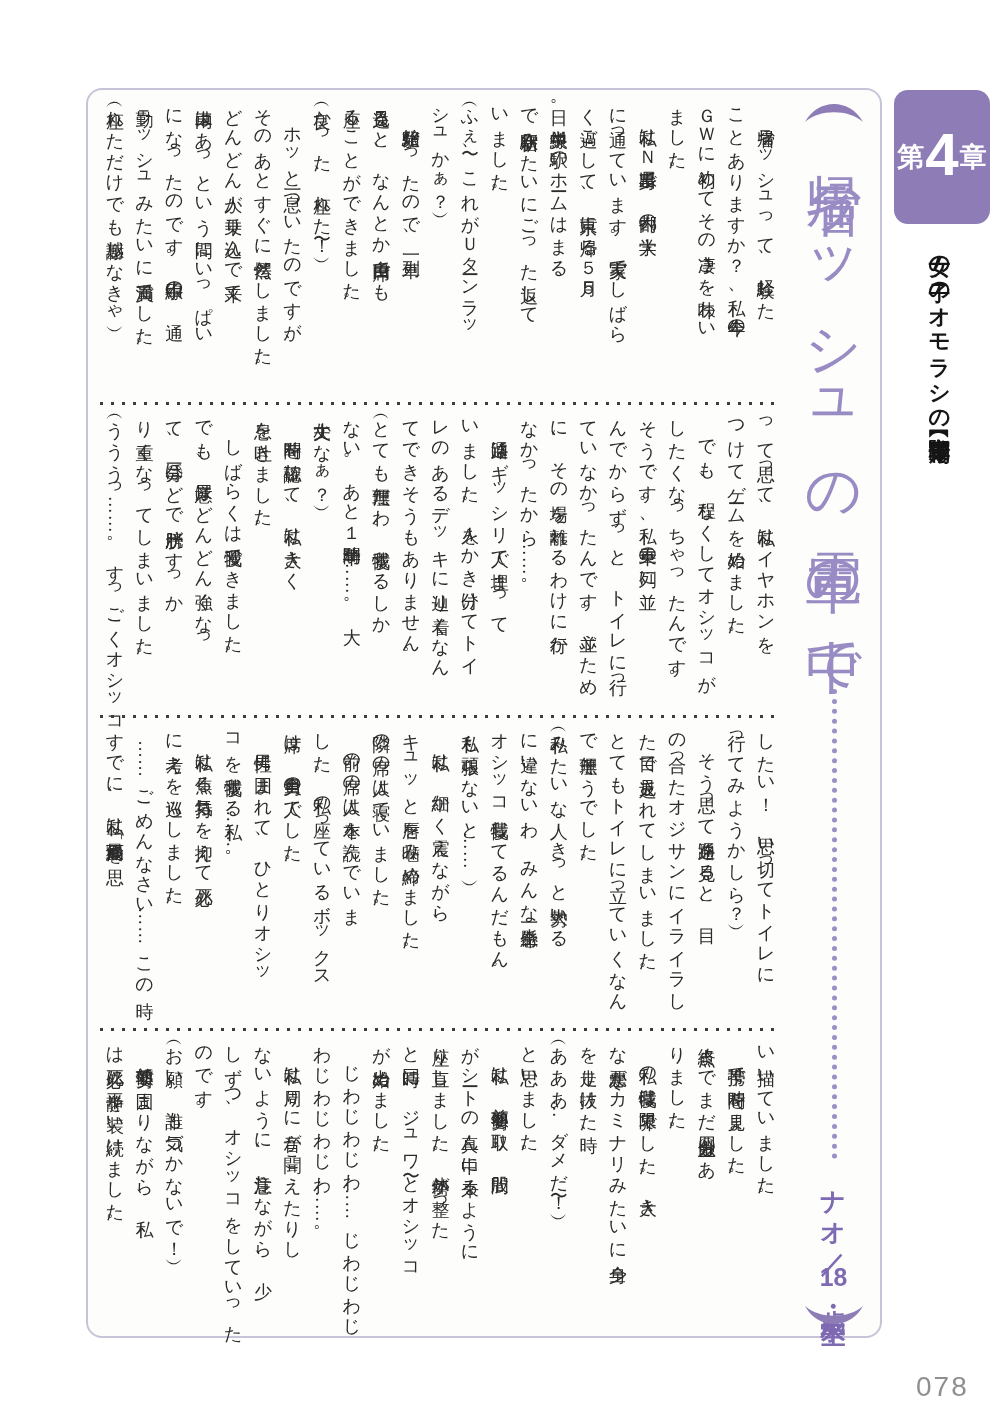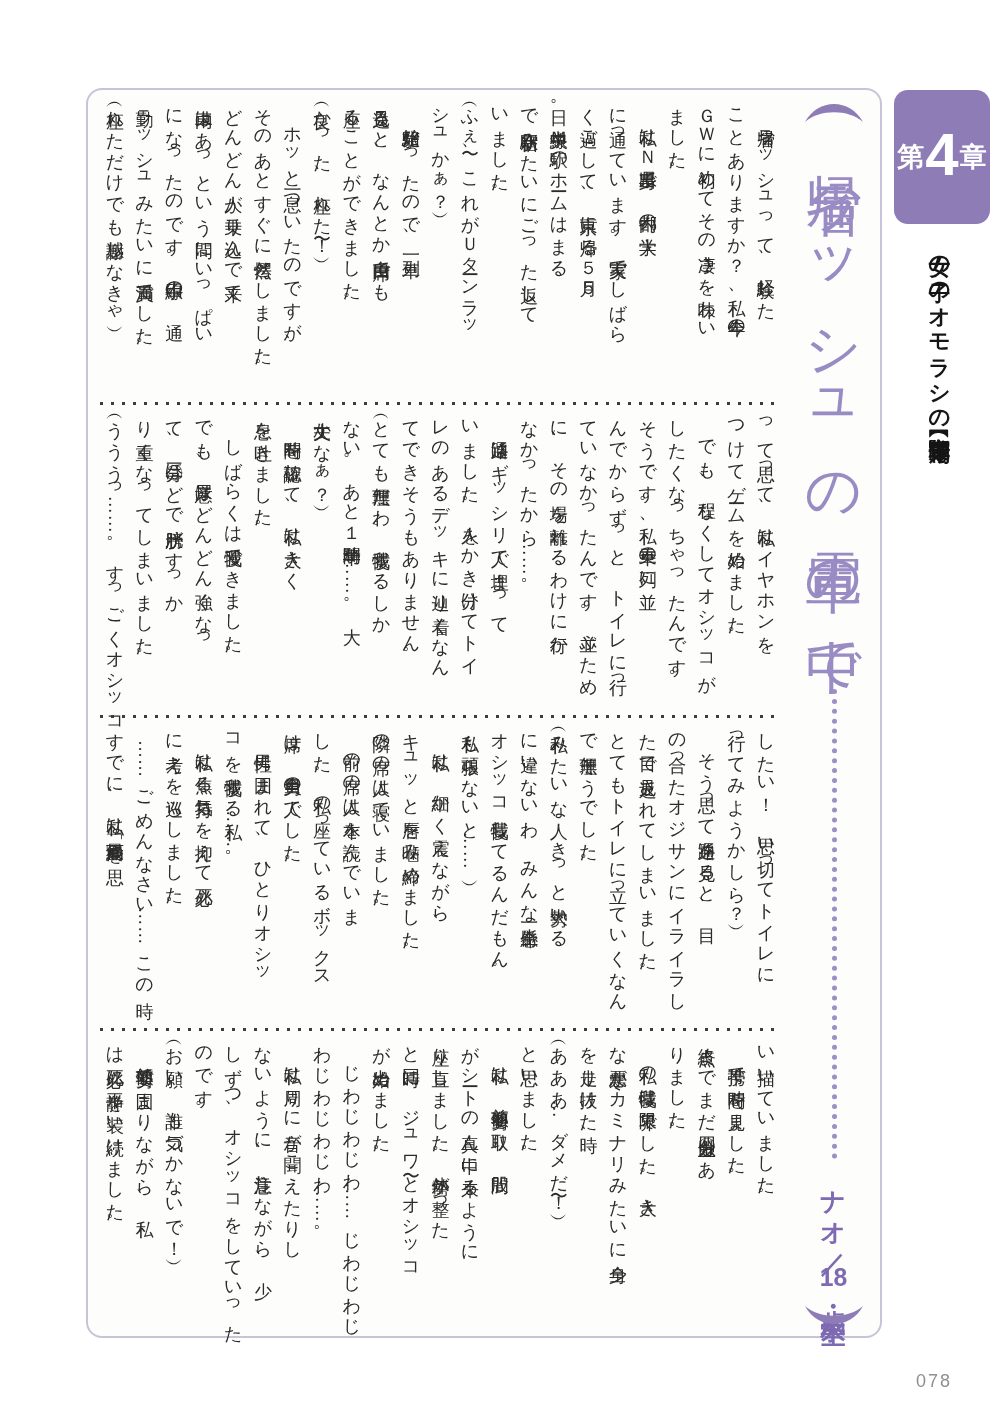--- a/index.html
+++ b/index.html
@@ -71,21 +71,21 @@
   .b-big{font-size:60px;line-height:1;margin:0 1px;transform:translateY(-2px);}
   .subtitle{
     position:absolute;left:925px;top:240px;
     writing-mode:vertical-rl;
     font-family:"Liberation Sans","DejaVu Sans",sans-serif;
     font-weight:600;font-size:21.5px;letter-spacing:1px;color:#151515;
   }
   .pagenum{
     position:absolute;left:916px;top:1371px;
     font-family:"Liberation Sans","DejaVu Sans",sans-serif;
-    font-size:18px;letter-spacing:2px;color:#8f8f8f;
+    font-size:28px;letter-spacing:2px;color:#8f8f8f;
   }
 </style>
 </head>
 <body>
 
 <div>
 
   <div class="frame">
 
     <div class="band band1">

